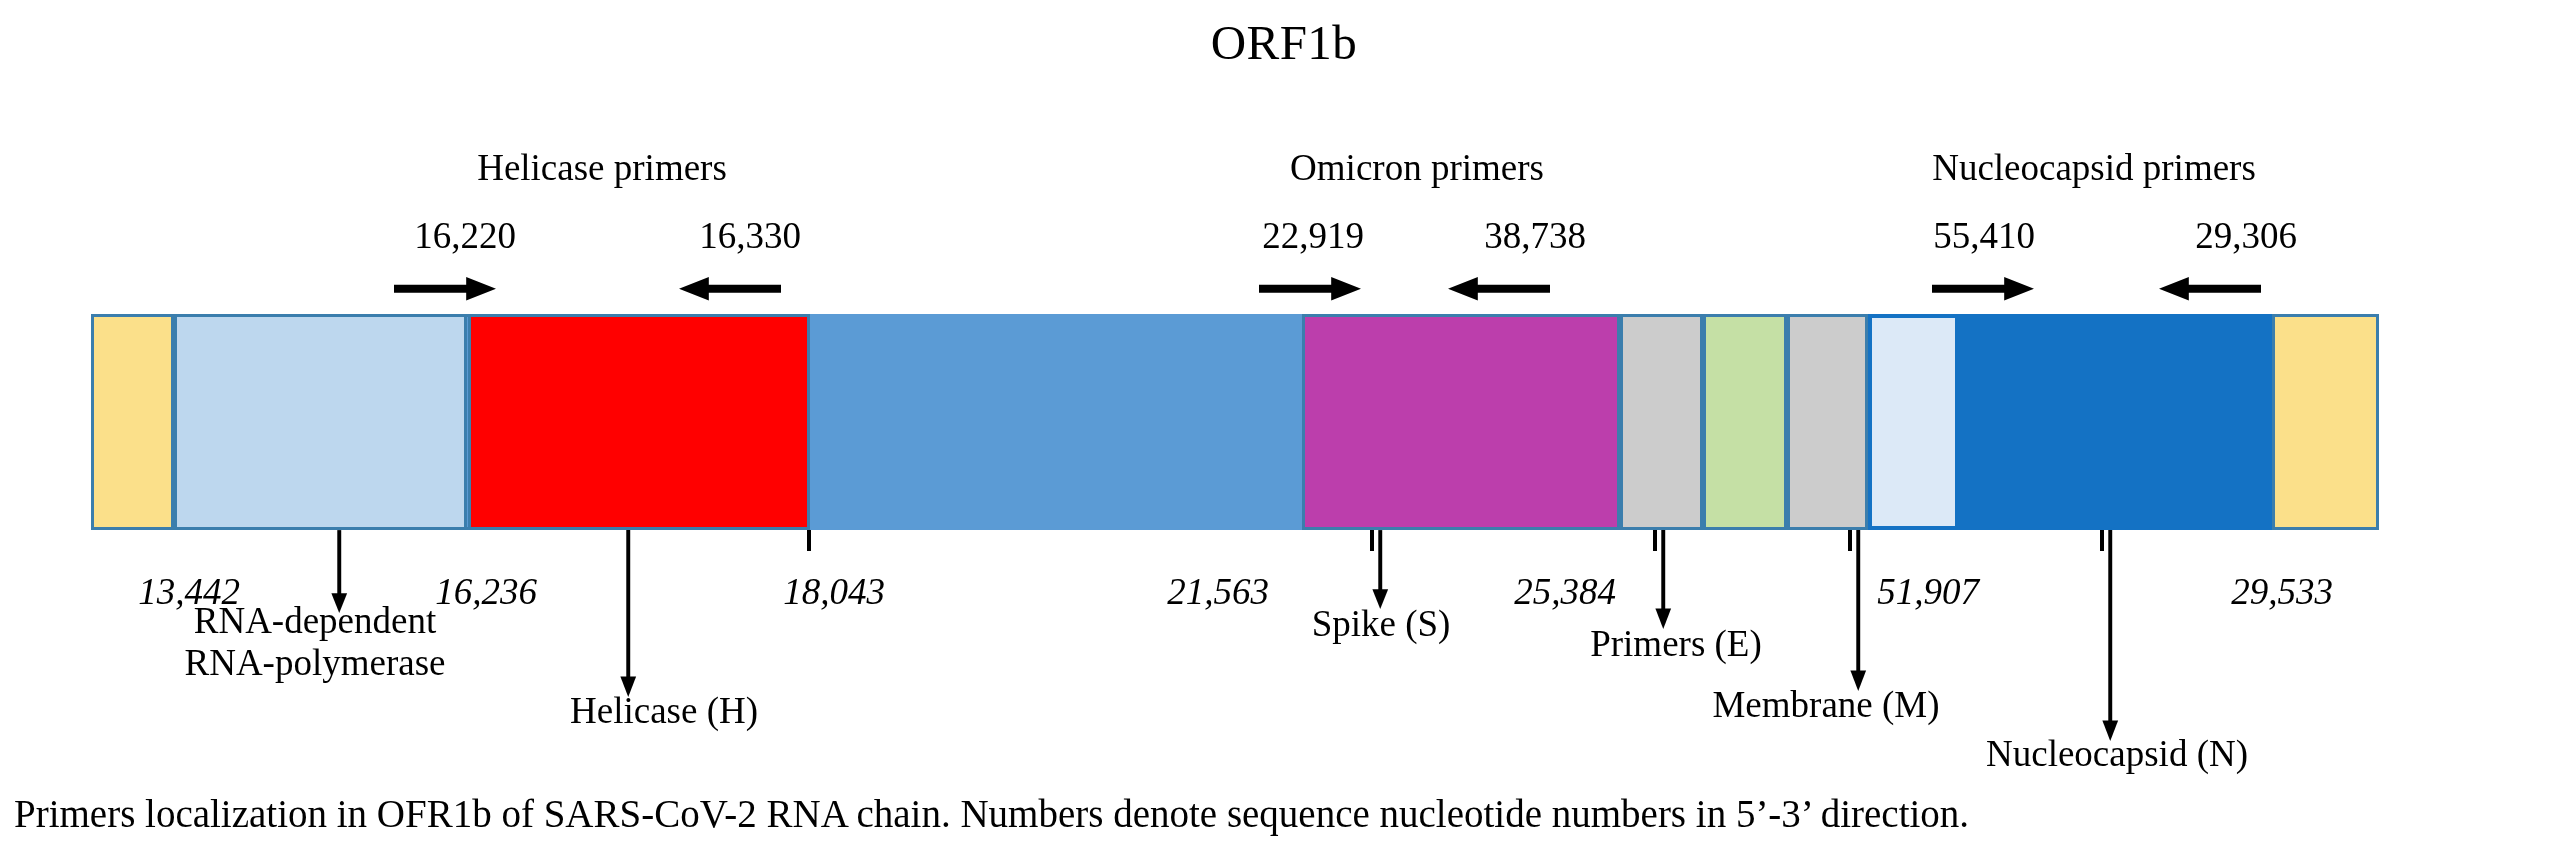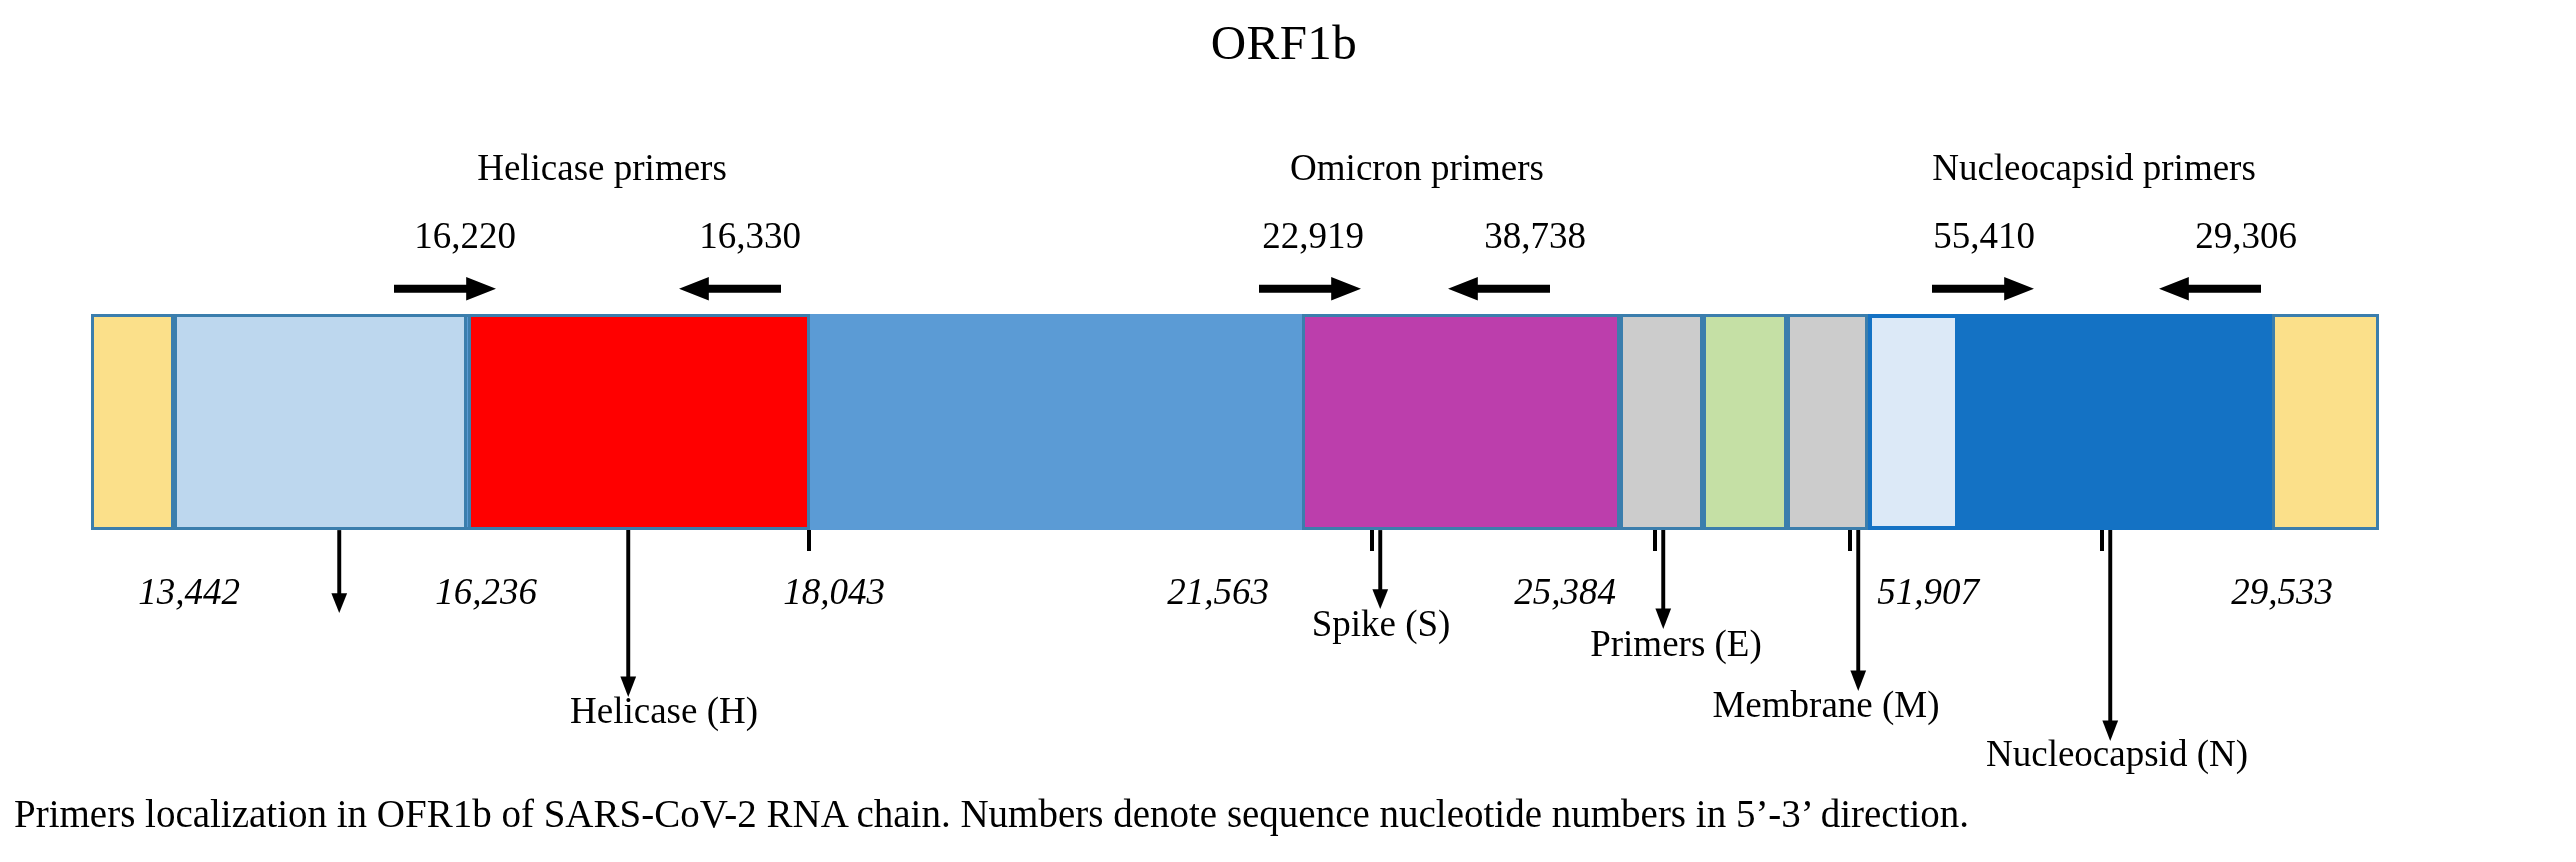--- a/index.html
+++ b/index.html
@@ -156,20 +156,22 @@
 </div>
 
 <div class="leader" style="left:2100px;top:530px">
   <svg width="20.5" height="211" viewBox="0 0 26 268">
     <line x1="13" y1="0" x2="13" y2="246" stroke="#000" stroke-width="5"></line>
     <path d="M3,242 L23,242 L13,268 Z" fill="#000"></path>
   </svg>
 </div>
 
 <div class="abs ctr gene-label two-line" style="left:315px;top:600px">
+  <div>RNA-dependent</div>
+  <div>RNA-polymerase</div>
 </div>
 <div class="abs ctr gene-label" style="left:664px;top:689px">Helicase (H)</div>
 <div class="abs ctr gene-label" style="left:1381px;top:602px">Spike (S)</div>
 <div class="abs ctr gene-label" style="left:1676px;top:622px">Primers (E)</div>
 <div class="abs ctr gene-label" style="left:1826px;top:683px">Membrane (M)</div>
 <div class="abs ctr gene-label" style="left:2117px;top:732px">Nucleocapsid (N)</div>
 
 <div class="abs" id="caption">Primers localization in OFR1b of SARS-CoV-2 RNA chain. Numbers denote sequence nucleotide numbers in 5’-3’ direction.</div>
 
 

